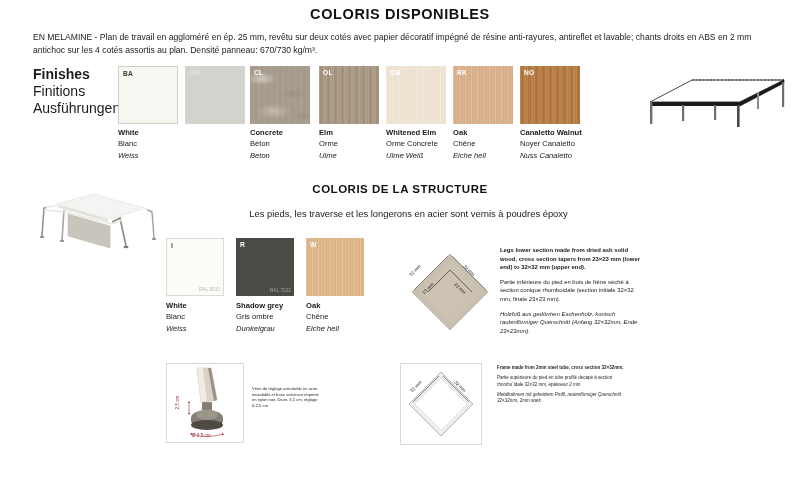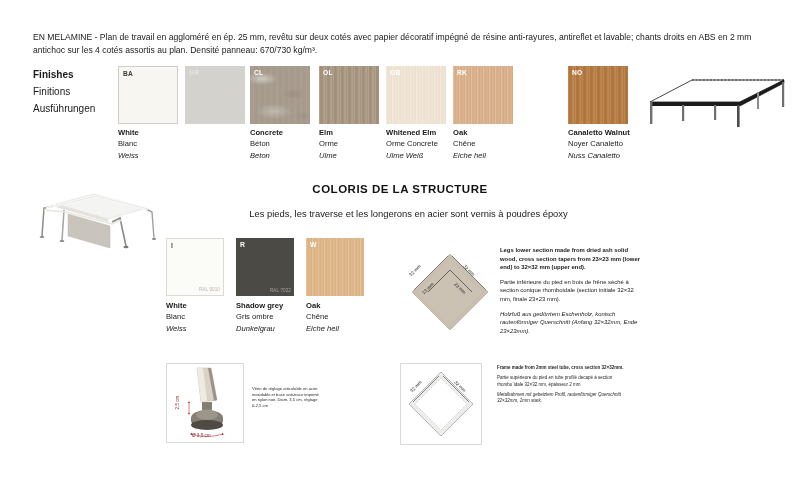--- a/index.html
+++ b/index.html
@@ -35,21 +35,21 @@
 
   
   .intro {
     position:absolute; left:33px; top:31px; width:742px;
     font-size:8.6px; line-height:13.2px; color:#1a1a1a;
   }
 
   
   .finishes-labels {
     position:absolute; left:33px; top:66px; width:90px;
-    font-size:10px; line-height:17px;
+    font-size:14px; line-height:17px;
   }
   .finishes-labels .l1 { font-weight:bold; }
   .finishes-labels .l2 { }
   .finishes-labels .l3 { }
 
   
   .swatch-row { position:absolute; left:118px; top:66px; }
   .sw {
     position:absolute; top:0;
     width:60px; height:58px;
@@ -170,20 +170,21 @@
   .sketch { position:absolute; }
 
   
   .bench { position:absolute; }
 </style>
 </head>
 <body>
 
 <div class="page">
 
+  <div class="main-title">COLORIS DISPONIBLES</div>
 
   <div class="intro">EN MELAMINE - Plan de travail en aggloméré en ép. 25 mm, revêtu sur deux cotés avec papier décoratif impégné de résine  anti-rayures, antireflet et lavable; chants droits en ABS en 2 mm antichoc sur les 4 cotés assortis au plan.  Densité panneau: 670/730 kg/m³.</div>
 
   <div class="finishes-labels">
     <div class="l1">Finishes</div>
     <div class="l2">Finitions</div>
     <div class="l3">Ausführungen</div>
   </div>
 
   <div class="swatch-row" id="swatchRow">
@@ -239,21 +240,21 @@
         <div class="chip" style="background: rgb(217, 173, 134);">
           <div class="grain soft"></div>
           <div class="code" style="color: rgb(255, 255, 255);">RK</div>
         </div>
         <div class="names">
           <div class="n1">Oak</div>
           <div class="n2">Chêne</div>
           <div class="n3">Eiche hell</div>
         </div>
       </div>
-      <div class="sw" style="left: 402px; margin-left: 48px;">
+      <div class="sw" style="left: 402px;">
         <div class="chip" style="background: rgb(181, 121, 63);">
           <div class="grain"></div>
           <div class="code" style="color: rgb(255, 255, 255);">NO</div>
         </div>
         <div class="names">
           <div class="n1">Canaletto Walnut</div>
           <div class="n2">Noyer Canaletto</div>
           <div class="n3">Nuss Canaletto</div>
         </div>
       </div>

